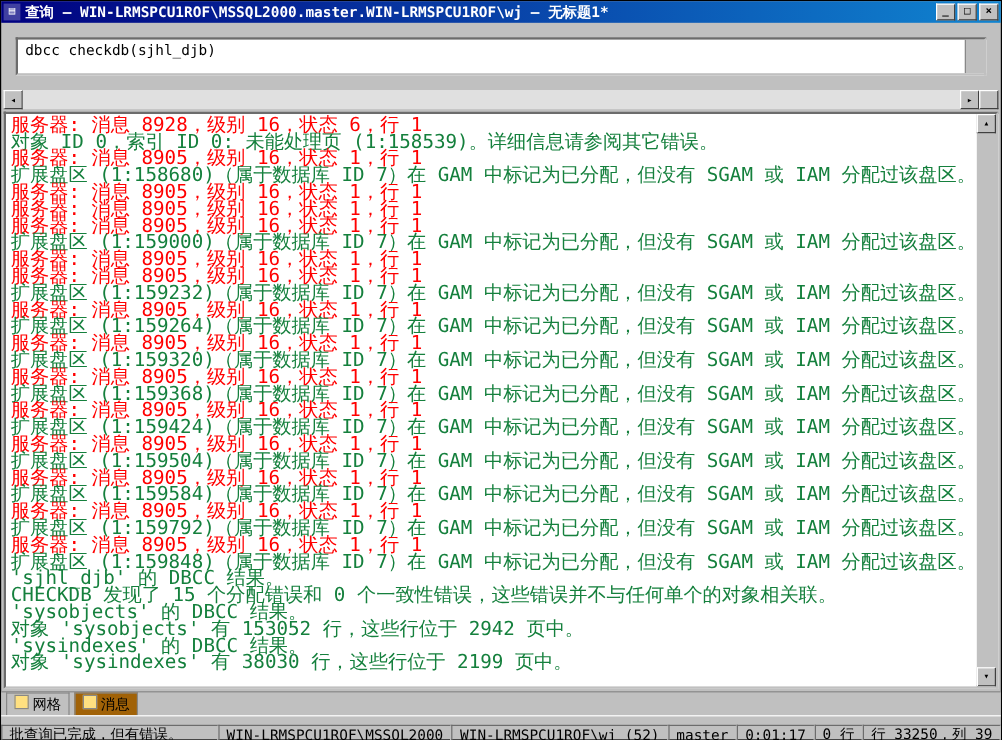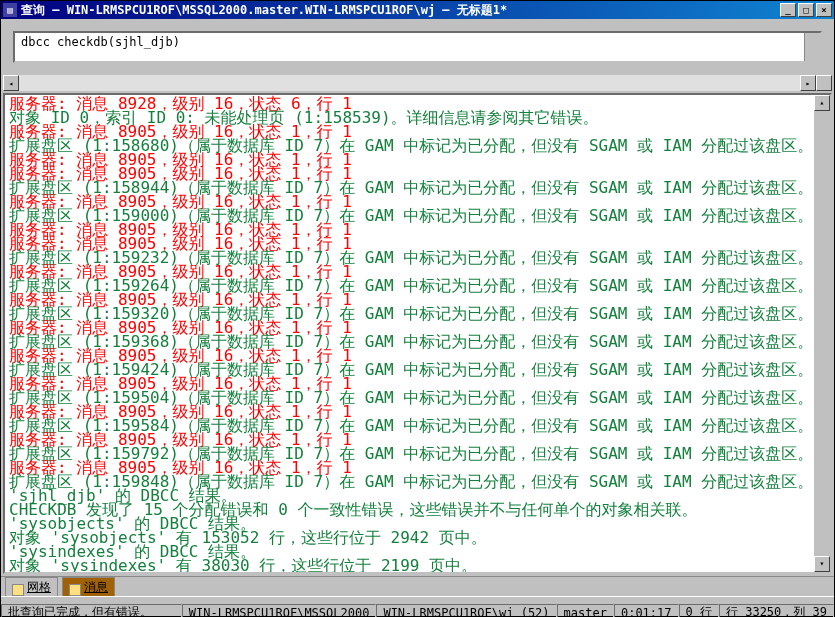--- a/index.html
+++ b/index.html
@@ -12,21 +12,21 @@
   .editor{height:32px;background:#fff;border:2px inset #c0c0c0;margin:12px;padding:2px 6px;font-family:monospace;position:relative;overflow:hidden;}
   .editor .scroll-r-stub{position:absolute;right:0;top:0;width:16px;height:100%;background:#c0c0c0;border-left:1px solid #888;}
   .hscroll{height:16px;background:#c0c0c0;margin:0 2px;display:flex;}
   .sbtn{width:16px;height:16px;background:#c0c0c0;border:1px solid #fff;border-right-color:#404040;border-bottom-color:#404040;display:flex;align-items:center;justify-content:center;font-size:8px;}
   .strack{flex:1;background:#e0e0e0;}
   .output{flex:1;background:#fff;border:2px inset #c0c0c0;margin:2px;padding:2px 4px;font-family:"SimSun",monospace;overflow:hidden;line-height:14px;white-space:nowrap;position:relative;}
   .output .line{font-size:16px;}
   .red{color:#ff0000;}
   .blk{color:#15803d;}
   .tabs{height:20px;background:#c0c0c0;display:flex;align-items:center;padding:0 4px;gap:4px;border-top:1px solid #888;}
-  .tab{display:flex;align-items:flex-end;padding:1px 6px;background:#c0c0c0;border:1px solid #888;border-bottom:none;font-size:12px;gap:3px;text-decoration:underline;}
+  .tab{display:flex;align-items:flex-start;padding:1px 6px;background:#c0c0c0;border:1px solid #888;border-bottom:none;font-size:12px;gap:3px;}
   .tab.active{background:#a16207;}
   .tab .ti{width:12px;height:12px;background:#ffe080;border:1px solid #888;display:inline-block;}
   .status{height:20px;background:#c0c0c0;display:flex;align-items:center;border-top:1px solid #fff;font-size:12px;}
   .statcell{padding:1px 6px;border:1px inset #c0c0c0;height:18px;display:flex;align-items:center;margin-top:12px;}
   .statcell.flex{flex:1;}
   .output .vscroll-stub{position:absolute;right:0;top:0;width:16px;height:100%;background:#c0c0c0;}
   .output .vscroll-stub .sbtn{position:absolute;}
 </style>
 </head>
 <body>
@@ -53,21 +53,20 @@
     <div class="sbtn"></div>
   </div>
 
   <div class="output" id="output">
     <div class="line red">服务器: 消息 8928，级别 16，状态 6，行 1</div>
       <div class="line blk">对象 ID 0，索引 ID 0: 未能处理页 (1:158539)。详细信息请参阅其它错误。</div>
       <div class="line red">服务器: 消息 8905，级别 16，状态 1，行 1</div>
       <div class="line blk">扩展盘区 (1:158680)（属于数据库 ID 7）在 GAM 中标记为已分配，但没有 SGAM 或 IAM 分配过该盘区。</div>
       <div class="line red">服务器: 消息 8905，级别 16，状态 1，行 1</div>
       <div class="line red">服务器: 消息 8905，级别 16，状态 1，行 1</div>
-      <div class="line blk">扩展盘区 (1:158944)（属于数据库 ID 7）在 GAM 中标记为已分配，但没有 SGAM 或 IAM 分配过该盘区。</div>
       <div class="line red">服务器: 消息 8905，级别 16，状态 1，行 1</div>
       <div class="line blk">扩展盘区 (1:159000)（属于数据库 ID 7）在 GAM 中标记为已分配，但没有 SGAM 或 IAM 分配过该盘区。</div>
       <div class="line red">服务器: 消息 8905，级别 16，状态 1，行 1</div>
       <div class="line red">服务器: 消息 8905，级别 16，状态 1，行 1</div>
       <div class="line blk">扩展盘区 (1:159232)（属于数据库 ID 7）在 GAM 中标记为已分配，但没有 SGAM 或 IAM 分配过该盘区。</div>
       <div class="line red">服务器: 消息 8905，级别 16，状态 1，行 1</div>
       <div class="line blk">扩展盘区 (1:159264)（属于数据库 ID 7）在 GAM 中标记为已分配，但没有 SGAM 或 IAM 分配过该盘区。</div>
       <div class="line red">服务器: 消息 8905，级别 16，状态 1，行 1</div>
       <div class="line blk">扩展盘区 (1:159320)（属于数据库 ID 7）在 GAM 中标记为已分配，但没有 SGAM 或 IAM 分配过该盘区。</div>
       <div class="line red">服务器: 消息 8905，级别 16，状态 1，行 1</div>

